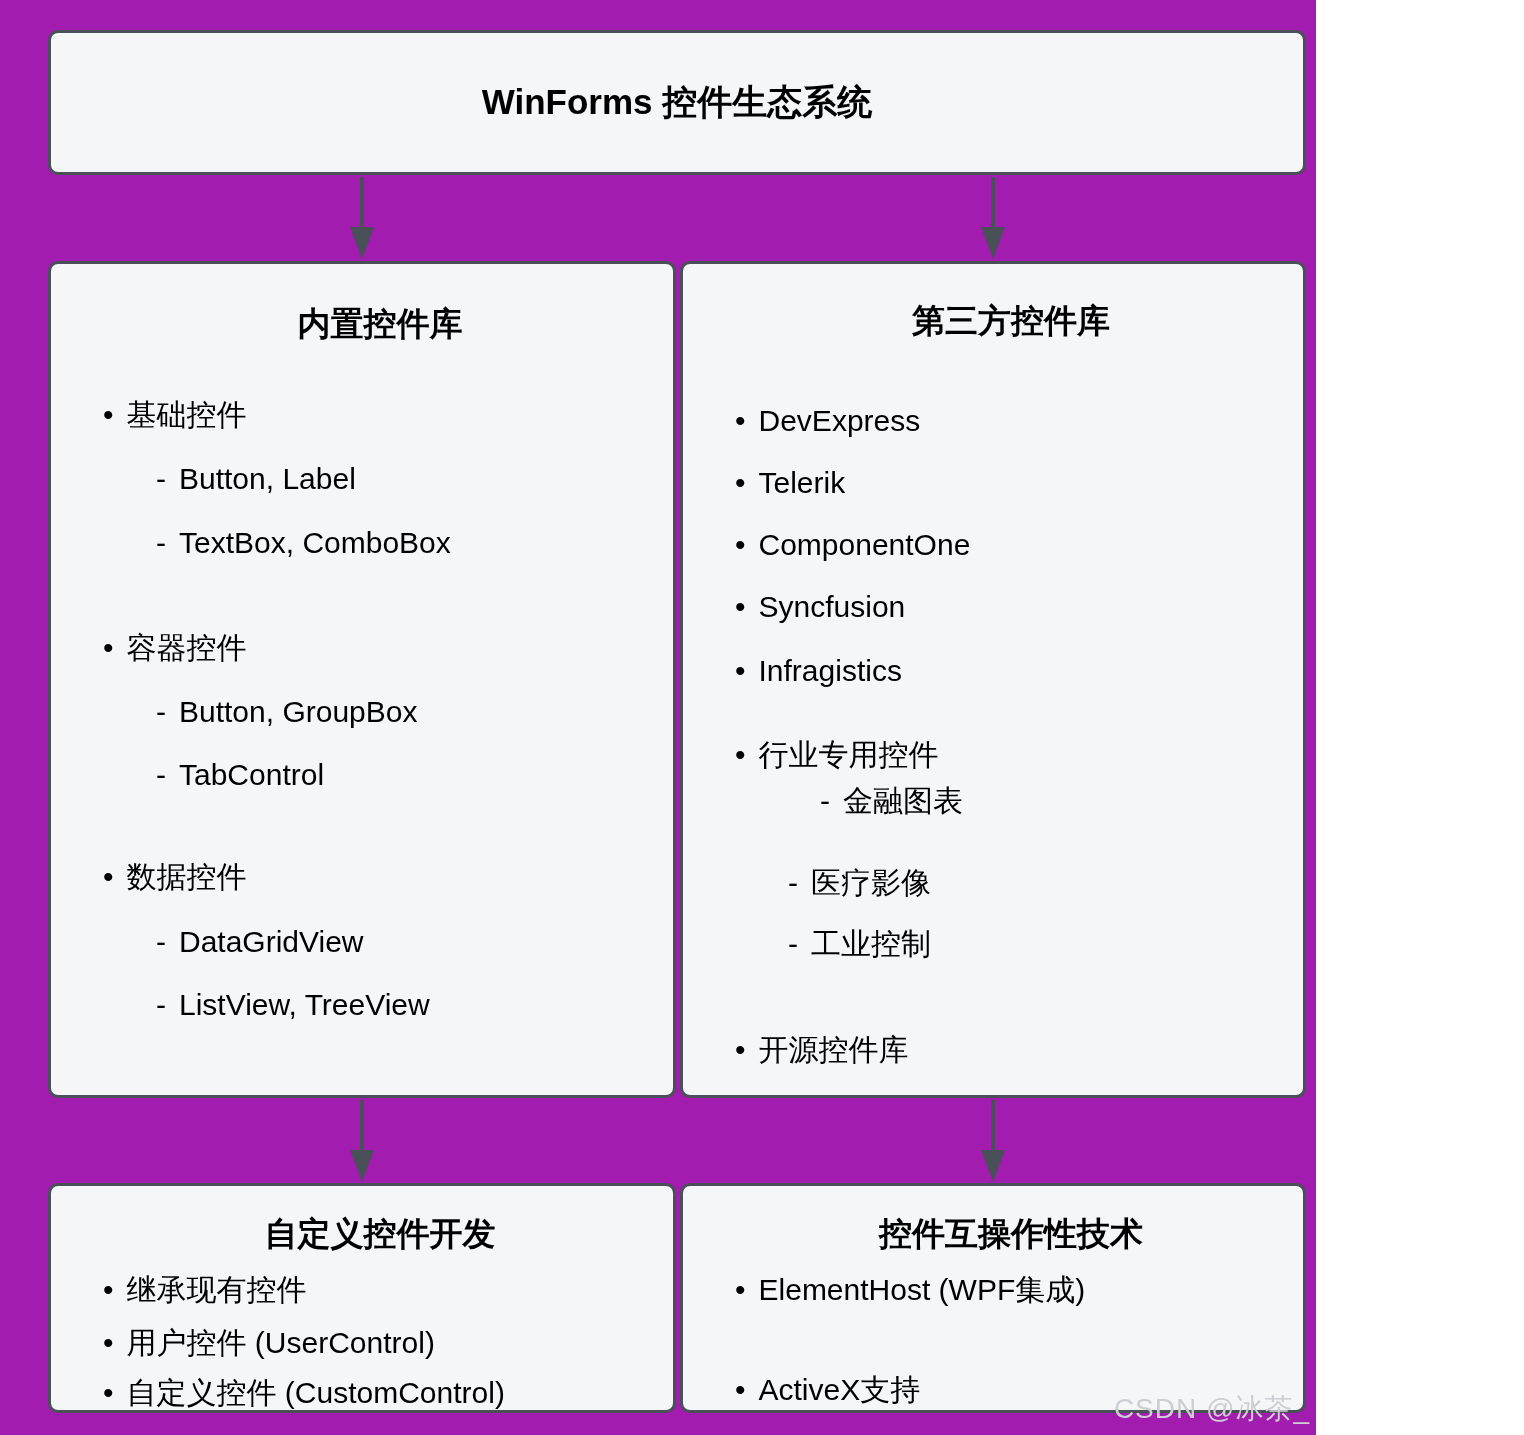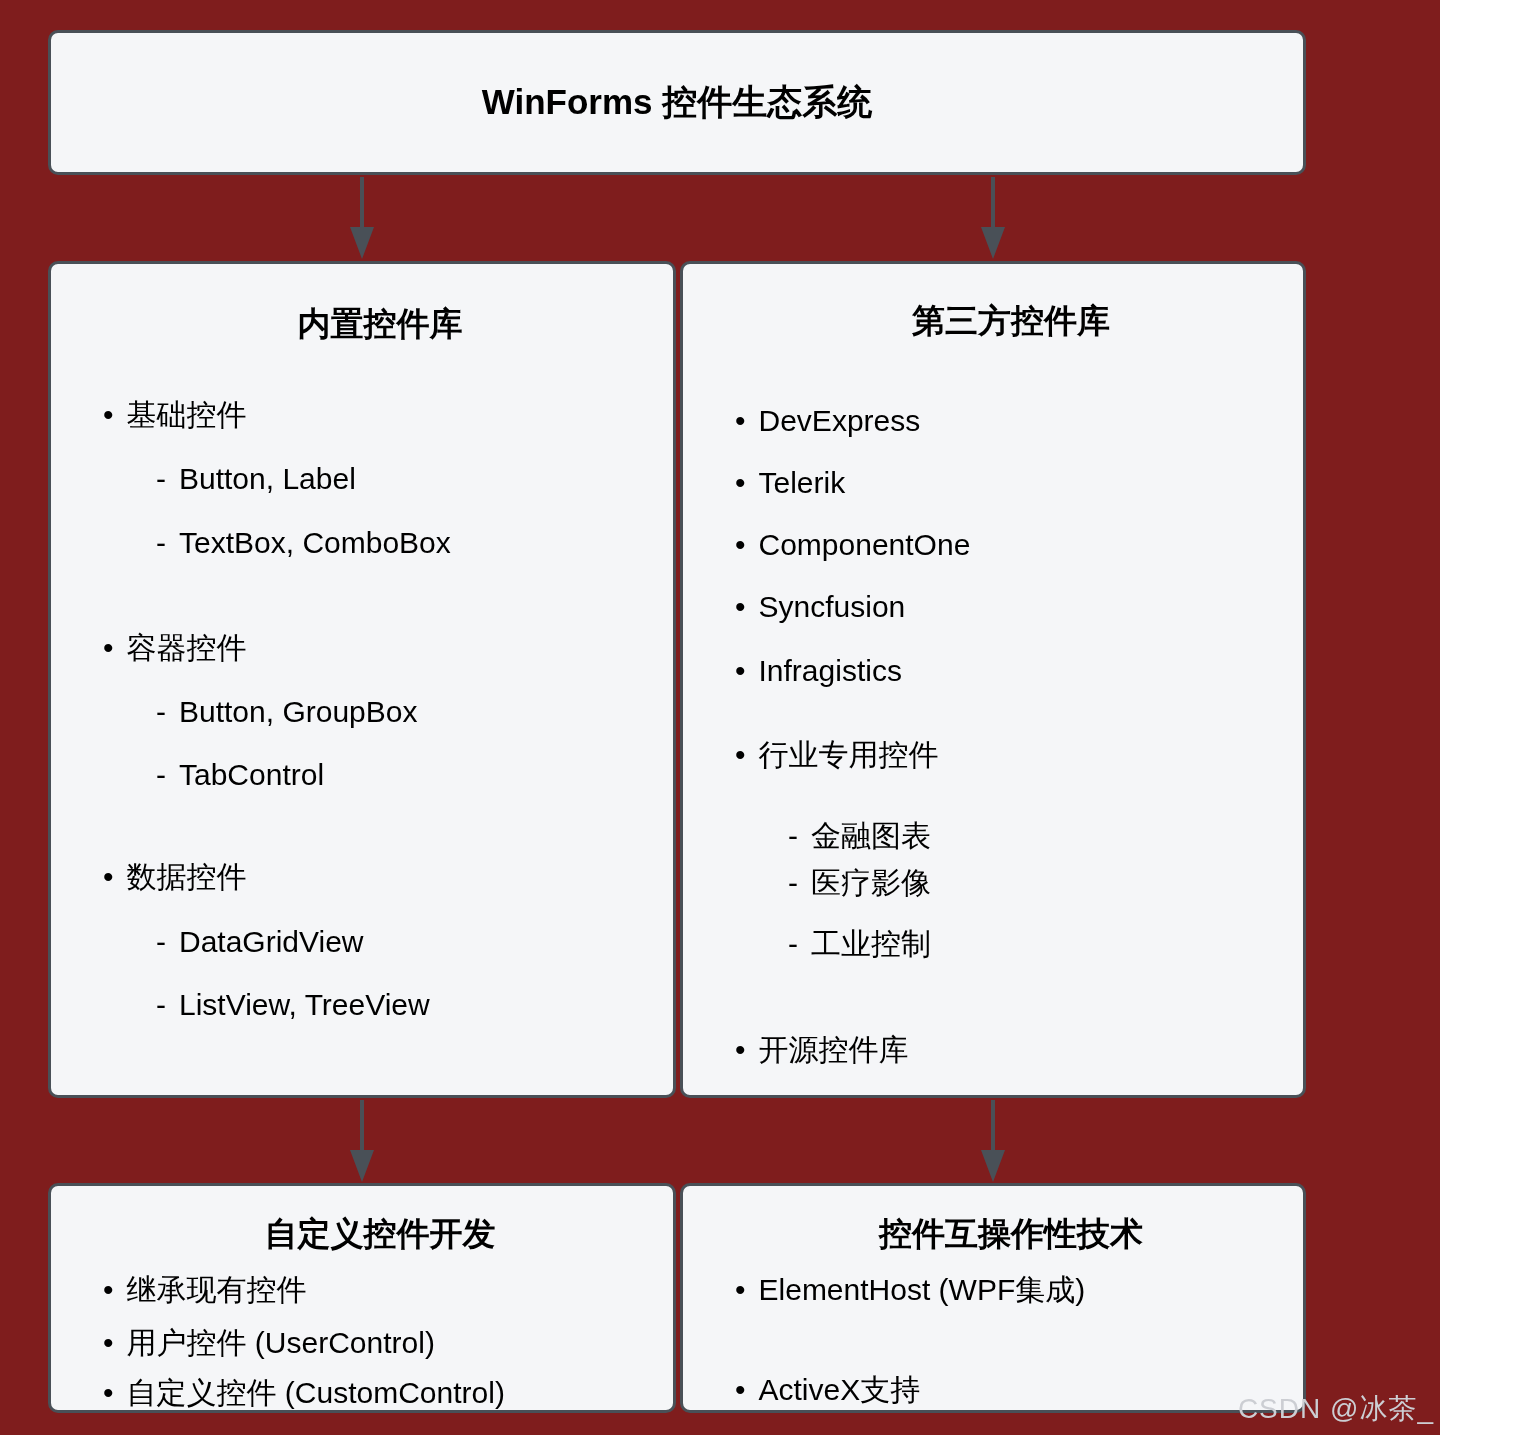--- a/index.html
+++ b/index.html
@@ -1,17 +1,17 @@
 <!DOCTYPE html>
 <html><head>
 <meta charset="utf-8">
 <style>
   html,body{margin:0;padding:0;background:#ffffff;}
   body{font-family:"Liberation Sans","DejaVu Sans",sans-serif;color:#000;}
-  .canvas{position:relative;width:1440px;height:1435px;background:#7f1d1d;overflow:hidden;}
+  .canvas{position:relative;width:1316px;height:1435px;background:#a21caf;overflow:hidden;}
 
   .node{
     position:absolute;
     background:#f5f6f8;
     border:3px solid #495057;
     border-radius:10px;
     box-sizing:border-box;
   }
   .node-title{
     position:absolute;
@@ -91,21 +91,21 @@
   </div>
 
   <div class="node" style="left:680px;top:261px;width:626px;height:837px;">
     <div class="node-title" style="top:40px;font-family:Liberation Mono, monospace;">第三方控件库</div>
     <div class="line l1" style="top:137px;"><span class="marker">•</span><span>DevExpress</span></div>
     <div class="line l1" style="top:199px;"><span class="marker">•</span><span>Telerik</span></div>
     <div class="line l1" style="top:261px;"><span class="marker">•</span><span>ComponentOne</span></div>
     <div class="line l1" style="top:323px;"><span class="marker">•</span><span>Syncfusion</span></div>
     <div class="line l1" style="top:387px;"><span class="marker">•</span><span>Infragistics</span></div>
     <div class="line l1" style="top:471px;"><span class="marker">•</span><span>行业专用控件</span></div>
-    <div class="line l2" style="top:552px;"><span class="marker">-</span><span>金融图表</span></div>
+    <div class="line l2" style="top:517px;margin-left:32px;"><span class="marker">-</span><span>金融图表</span></div>
     <div class="line l2" style="top:599px;"><span class="marker">-</span><span>医疗影像</span></div>
     <div class="line l2" style="top:660px;"><span class="marker">-</span><span>工业控制</span></div>
     <div class="line l1" style="top:766px;"><span class="marker">•</span><span>开源控件库</span></div>
   </div>
 
   <div class="arrow-stem" style="left:360px;top:1100px;height:50px;"></div>
   <div class="arrow-head" style="left:350px;top:1150px;"></div>
   <div class="arrow-stem" style="left:991px;top:1100px;height:50px;"></div>
   <div class="arrow-head" style="left:981px;top:1150px;"></div>
 

